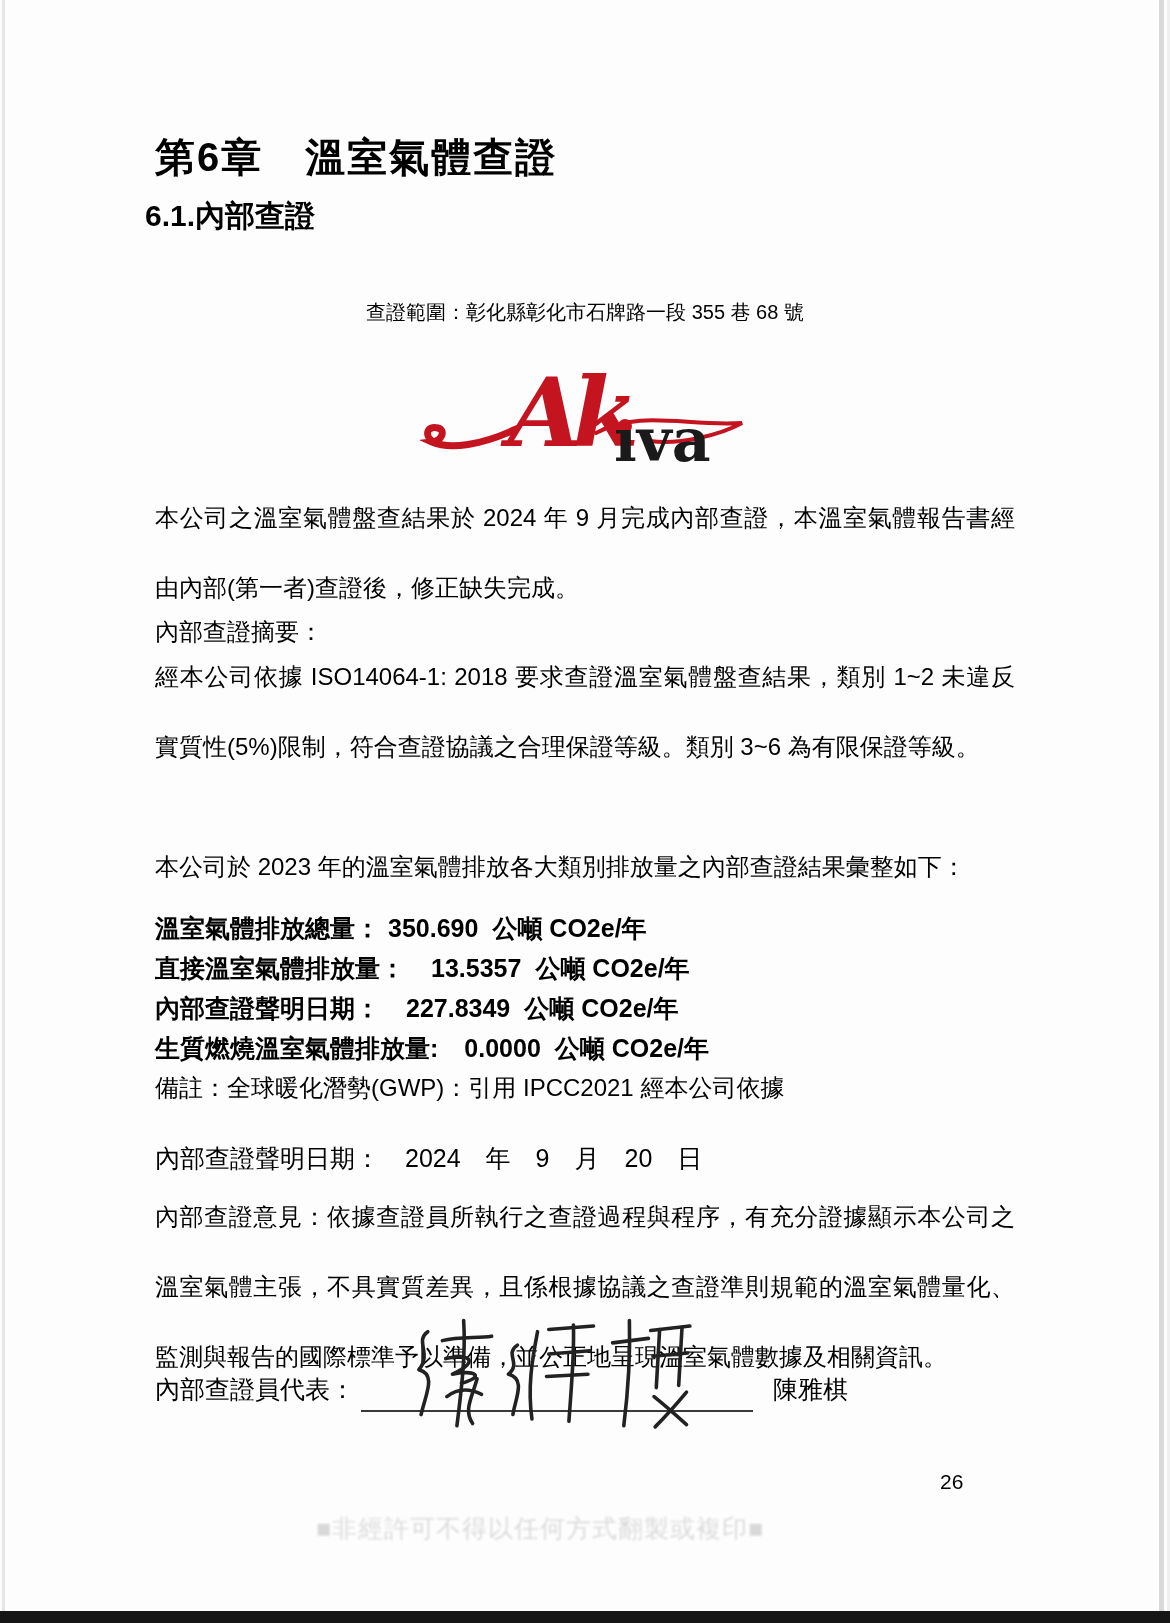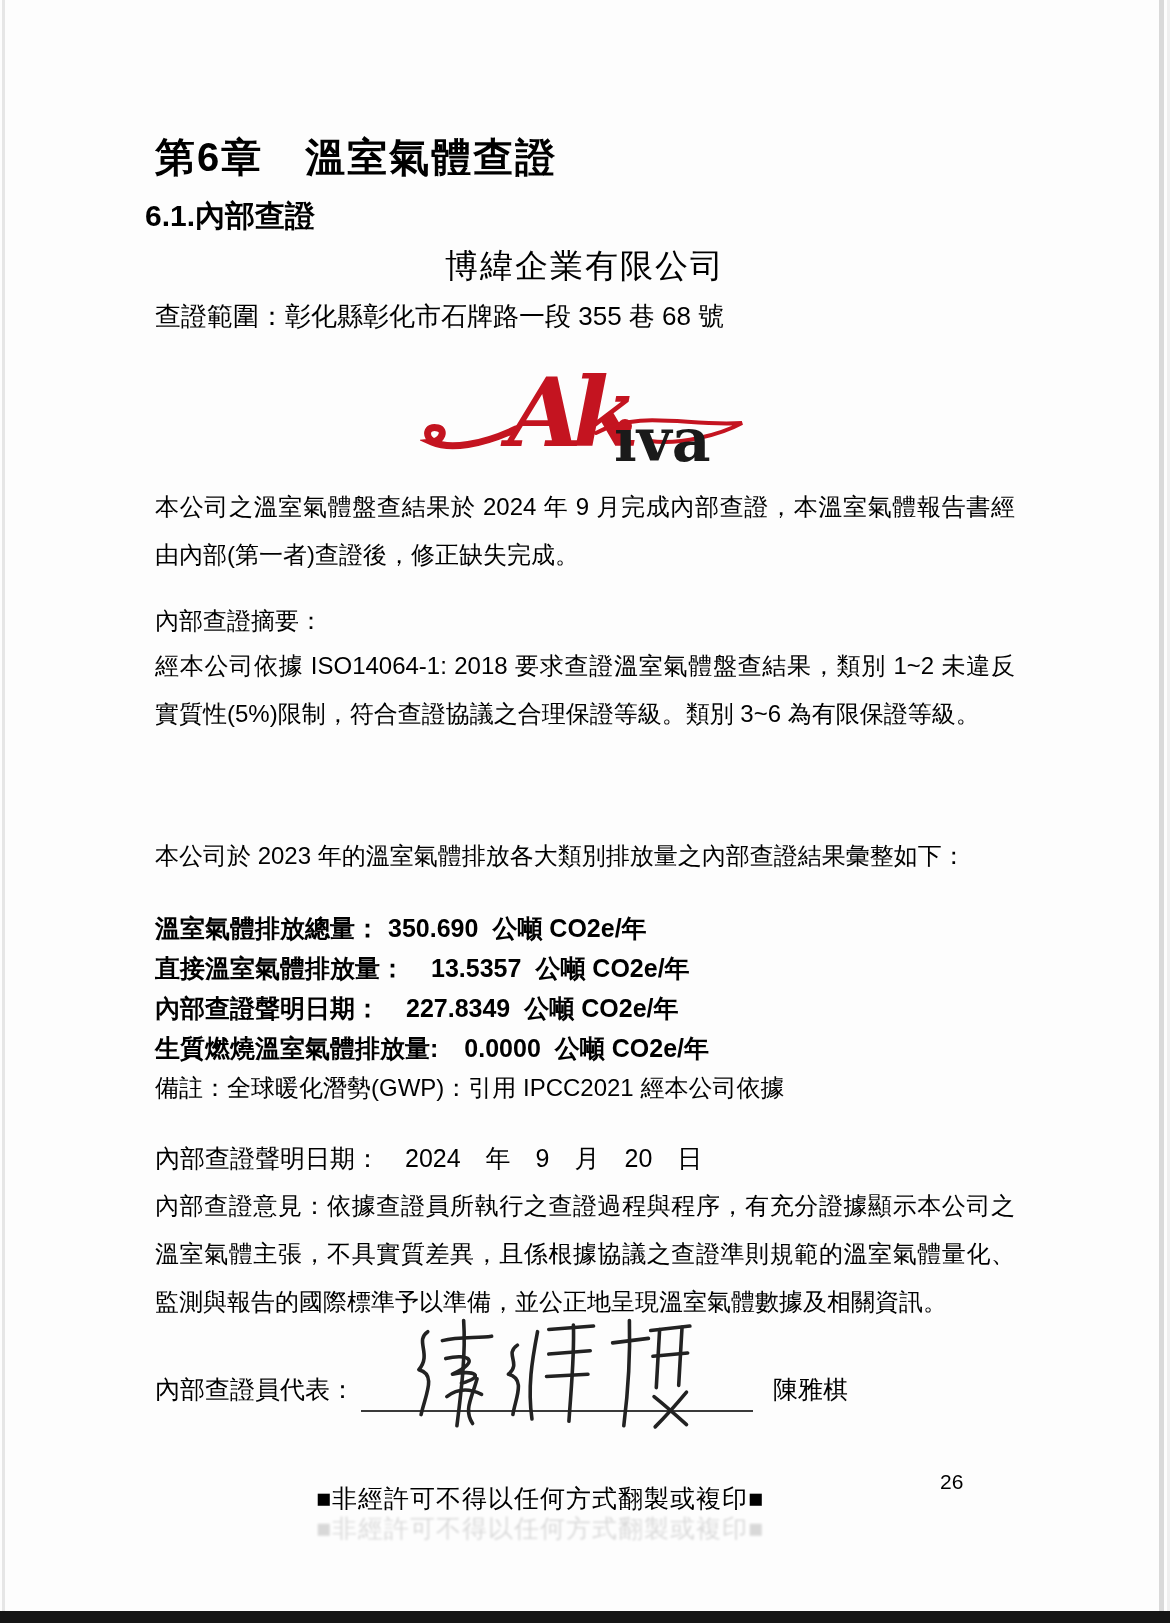--- a/index.html
+++ b/index.html
@@ -42,30 +42,30 @@
   .section-title {
     left: 145px; top: 196px; width: 900px;
     font-size: 30px; font-weight: bold;
   }
   .company-name {
     left: 155px; top: 244px; width: 860px;
     font-size: 33px; text-align: center; letter-spacing: 2px;
   }
   .scope-line {
     left: 155px; top: 299px; width: 860px;
-    font-size: 26px; 
+    font-size: 20px; text-align: center;
   }
 
   .logo-wrap {
     left: 155px; top: 348px; width: 860px; height: 120px;
     display: flex; justify-content: center; align-items: center;
   }
 
   .body-text {
-    font-size: 24px; line-height: 48px; text-align: justify;
+    font-size: 24px; line-height: 70px; text-align: justify;
     width: 860px; left: 155px;
   }
   .para-intro   { top: 483px; }
   .summary-label{ top: 597px; }
   .summary-text { top: 642px; }
   .period-line  { top: 757px; }
   .results-intro{ top: 832px; }
 
   .emissions {
     left: 155px; top: 908px; width: 860px;
@@ -123,21 +123,20 @@
 <body>
 
 <div class="page">
 
   <div class="edge-left"></div>
   <div class="edge-right2"></div>
   <div class="edge-right"></div>
 
   <div class="abs chapter-title">第6章　溫室氣體查證</div>
   <div class="abs section-title">6.1.內部查證</div>
-  <div class="abs company-name">博緯企業有限公司</div>
   <div class="abs scope-line">查證範圍：彰化縣彰化市石牌路一段 355 巷 68 號</div>
 
   <div class="abs logo-wrap">
     <svg class="logo-svg" width="330" height="118" viewBox="0 0 330 118">
 
       <path d="M14,93 C4,88 6,76 18,79 C26,81 22,92 12,93 C30,101 62,96 96,80" fill="none" stroke="#c41420" stroke-width="7" stroke-linecap="round"></path>
 
       <text x="88" y="97" font-size="96" font-style="italic" font-weight="bold" fill="#c41420" letter-spacing="-10">Ak</text>
 
       <path d="M176,84 C220,60 268,78 322,74 C300,86 260,96 230,92" fill="none" stroke="#c41420" stroke-width="4" stroke-linecap="round"></path>
@@ -199,18 +198,17 @@
           <path d="M219,13 L254,9"></path>
           <path d="M221,36 L252,33"></path>
           <path d="M222,72 C232,80 241,88 251,97"></path>
           <path d="M251,68 C241,80 232,90 223,99"></path>
         </g>
       </svg>
     </span>
     <span class="rep-name">陳雅棋</span>
   </div>
 
-  <div class="abs footer-notice">■非經許可不得以任何方式翻製或複印■</div>
   <div class="abs footer-ghost">■非經許可不得以任何方式翻製或複印■</div>
   <div class="abs page-number">26</div>
 
   <div class="bottom-bar"></div>
 </div>
 
 </body></html>

